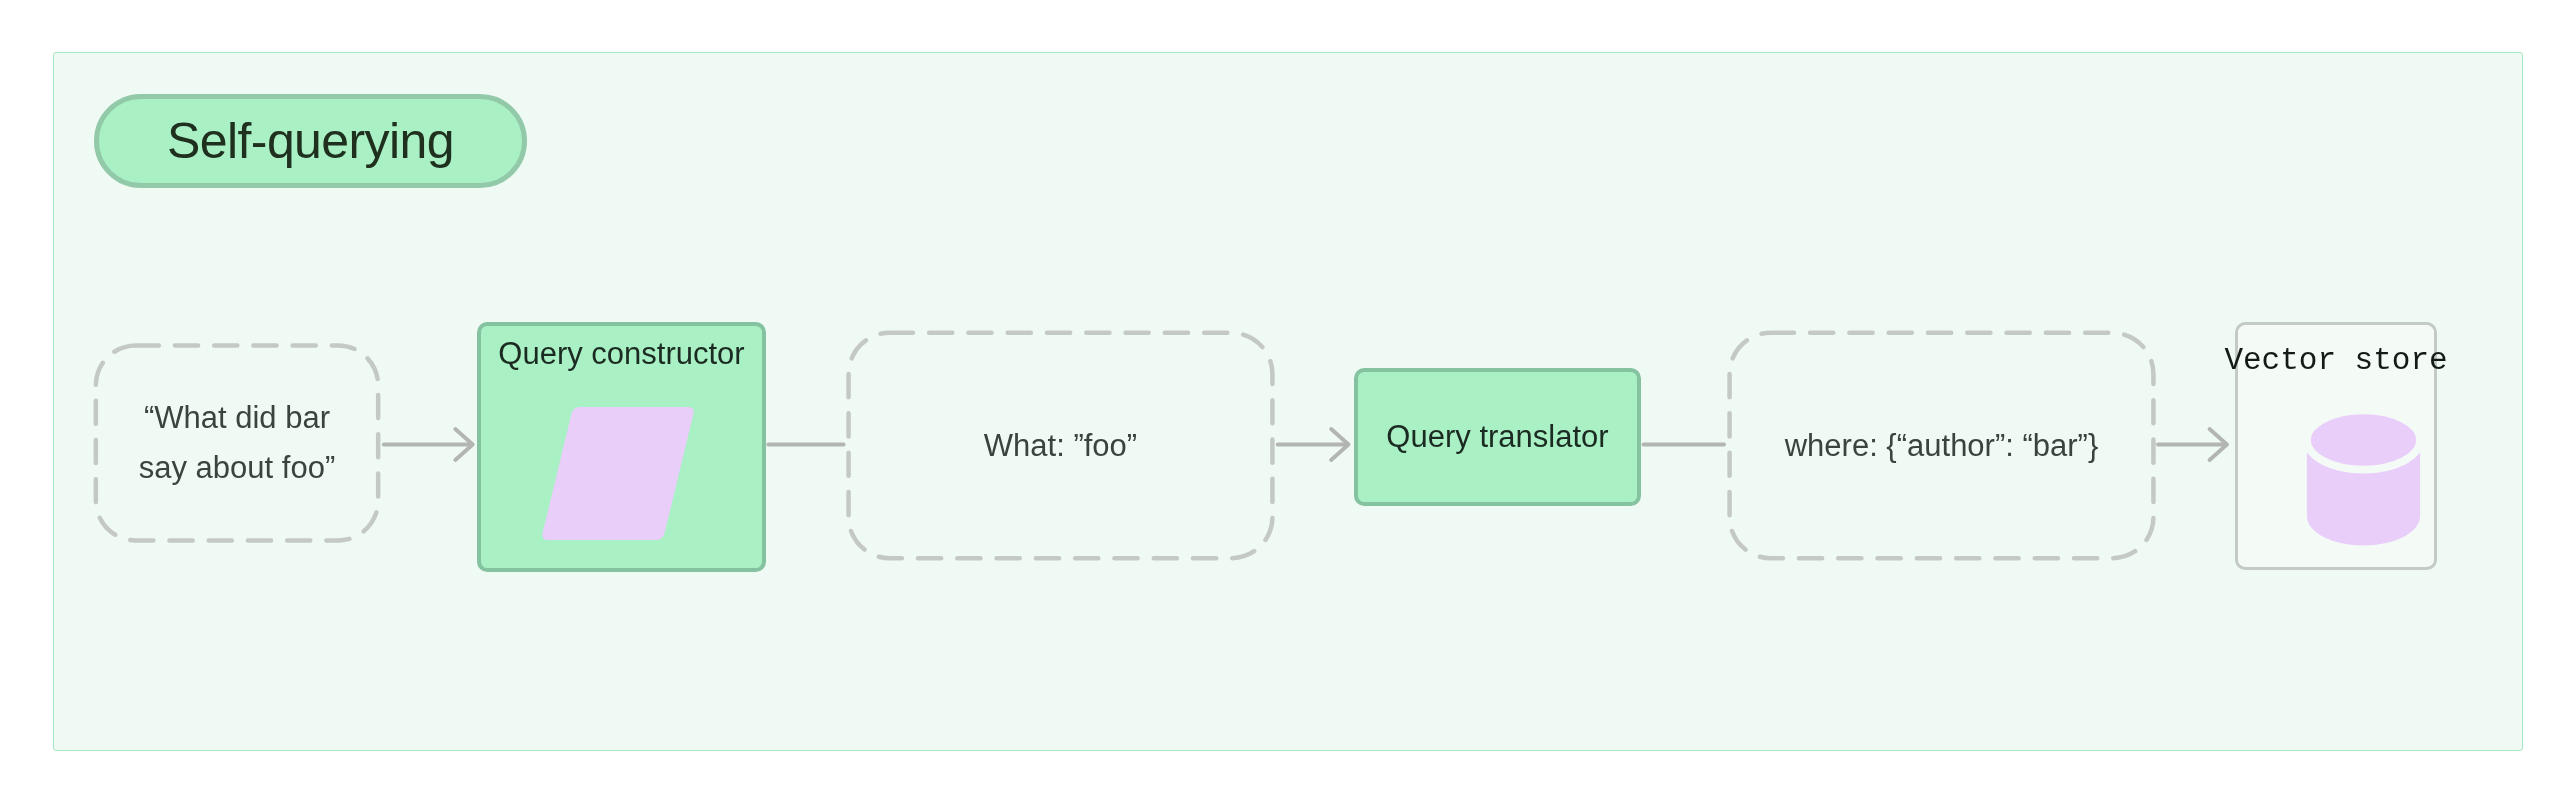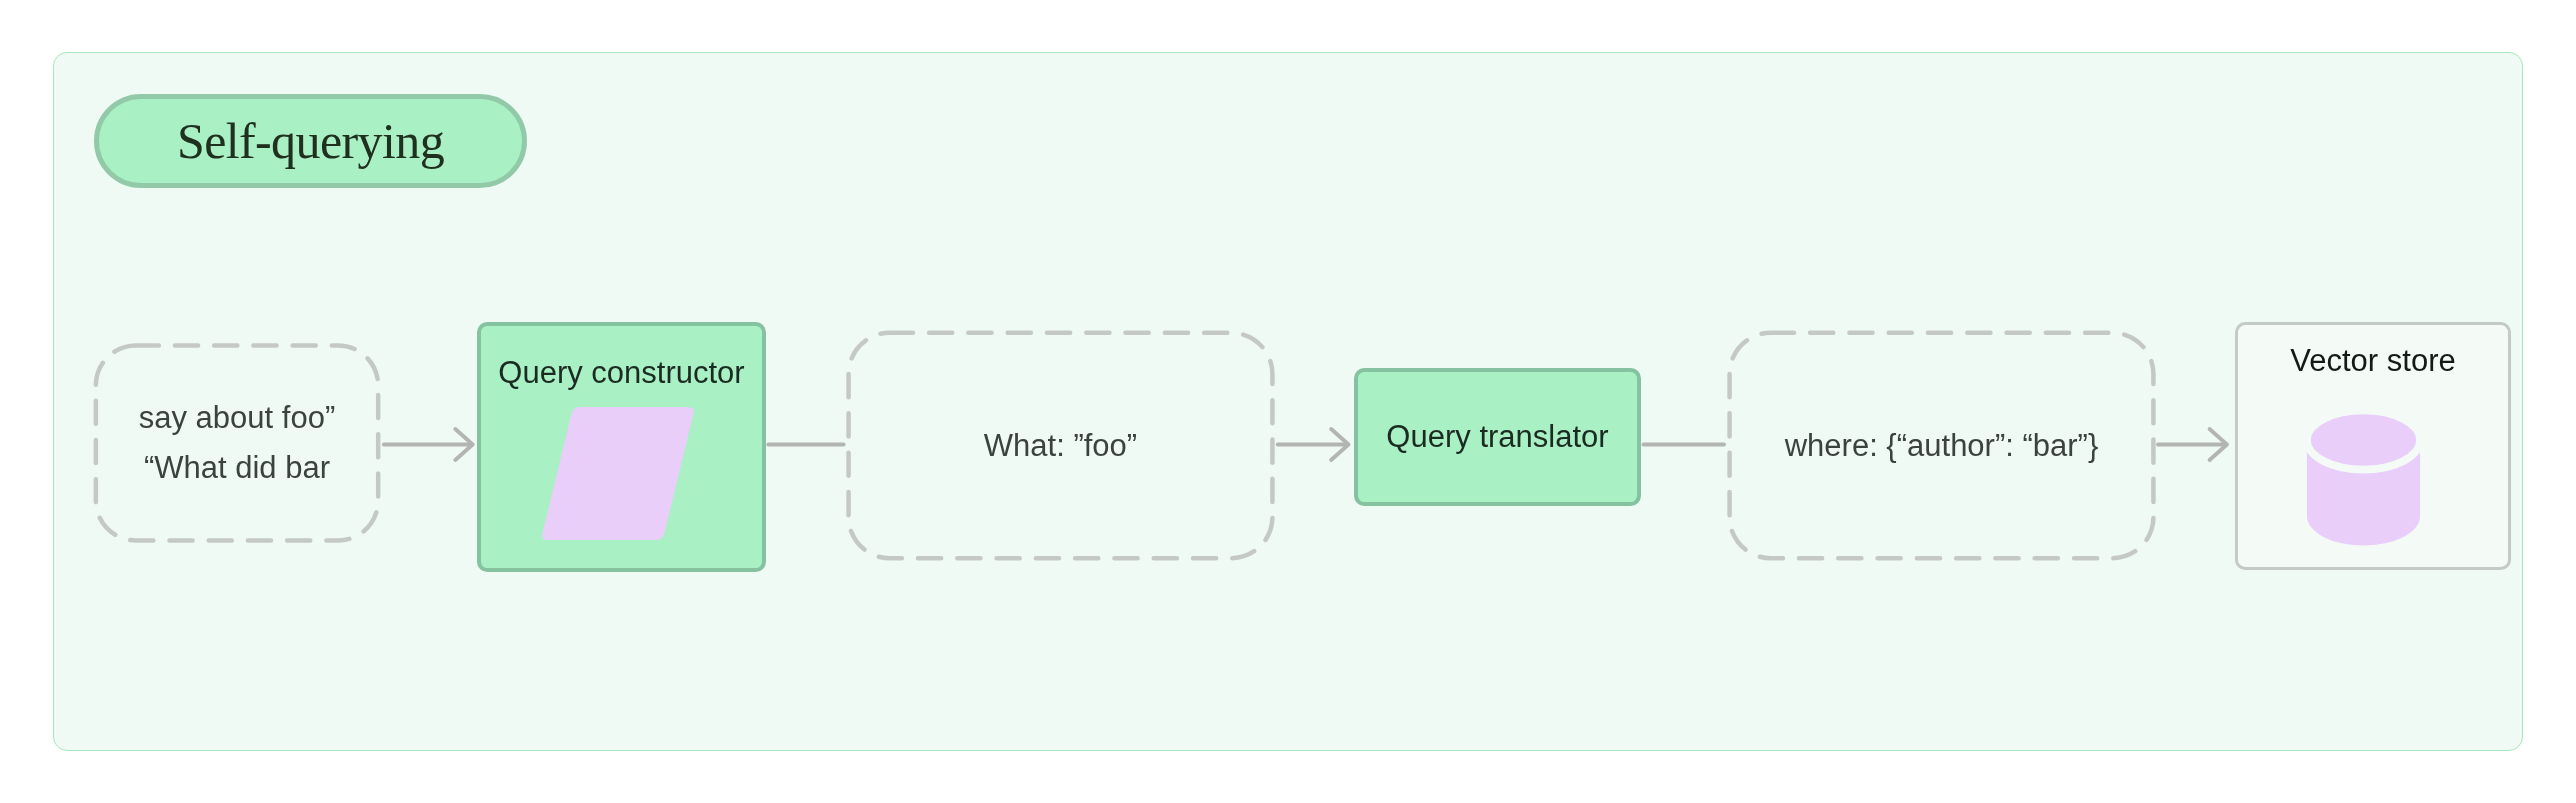--- a/index.html
+++ b/index.html
@@ -20,22 +20,21 @@
   body{
     width:2576px;height:804px;
     background:#ffffff;
     font-family:"Liberation Sans","DejaVu Sans",sans-serif;
     overflow:hidden;position:relative;
   }
   .panel{
     position:absolute;left:53px;top:52px;width:2470px;height:699px;
     background:var(--panel-bg);
     border:1.9px solid var(--panel-border);
-    border-radius:14px;
-    font-family:Liberation Serif, serif;
+    border-radius:3px;
   }
   .title-pill{
     position:absolute;left:40px;top:41px;width:433px;height:94px;
     background:var(--accent-green);
     border:5.8px solid #92c9a9;
     border-radius:47px;
     display:flex;align-items:center;justify-content:center;
     font-size:50px;font-weight:500;color:#20301f;letter-spacing:-0.6px;
   }
   .node{position:absolute;display:flex;align-items:center;justify-content:center;}
@@ -47,21 +46,21 @@
   }
   .green-box{
     background:var(--accent-green);
     border:4.5px solid var(--accent-green-border);
     border-radius:10.3px;
   }
   .green-box .box-label{
     font-size:31px;font-weight:500;color:var(--text-dark);white-space:nowrap;
   }
   .qc{flex-direction:column;justify-content:flex-start;}
-  .qc .box-label{margin-top:29px;}
+  .qc .box-label{margin-top:10px;}
   .parallelogram{
     position:absolute;left:76px;top:81px;width:122px;height:133px;
     background:var(--purple);
     border-radius:6.4px;
     transform:skewX(-13.6deg);
   }
   .store-box{
     background:var(--store-bg);
     border:3.9px solid var(--store-border);
     border-radius:10.3px;
@@ -93,22 +92,22 @@
     <line x1="3351" y1="690" x2="3452" y2="690"></line>
     <path d="M 3431 666 L 3458 690 L 3431 714"></path>
   </g>
 </svg>
 
 <div class="node dashed-node" style="left:93px;top:343px;width:288px;height:200px;">
   <svg class="dash-rect" viewBox="0 0 447 311">
     <rect x="4" y="4" width="439" height="303" rx="62" fill="none" stroke="#c5c9c5" stroke-width="7" stroke-linecap="round" stroke-dasharray="36 25"></rect>
   </svg>
   <div class="node-text">
+    <div>“What did bar</div>
     <div>say about foo”</div>
-    <div>“What did bar</div>
   </div>
 </div>
 
 <div class="node green-box qc" style="left:477px;top:322px;width:289px;height:250px;">
   <div class="box-label">Query constructor</div>
   <div class="parallelogram"></div>
 </div>
 
 <div class="node dashed-node" style="left:846px;top:330px;width:429px;height:231px;">
   <svg class="dash-rect" viewBox="0 0 666 358">
@@ -125,20 +124,20 @@
 
 <div class="node dashed-node" style="left:1727px;top:330px;width:429px;height:231px;">
   <svg class="dash-rect" viewBox="0 0 666 358">
     <rect x="4" y="4" width="658" height="350" rx="64" fill="none" stroke="#c5c9c5" stroke-width="7" stroke-linecap="round" stroke-dasharray="36 25"></rect>
   </svg>
   <div class="node-text">
     <div>where: {“author”: “bar”}</div>
   </div>
 </div>
 
-<div class="node store-box" style="left:2235px;top:322px;width:276px;height:248px;">
+<div class="node store-box" style="left:2235px;top:322px;width:202px;height:248px;font-family:Liberation Mono, monospace;">
   <div class="box-label">Vector store</div>
   <svg class="cyl" width="129" height="148" viewBox="0 0 200 230">
     <path d="M 12 56 L 12 174 A 88 46 0 0 0 188 174 L 188 56 Z" fill="#e9cefa"></path>
     <ellipse cx="100" cy="56" rx="88" ry="46" fill="#e9cefa" stroke="#f4fbf7" stroke-width="12"></ellipse>
   </svg>
 </div>
 
 
 </body></html>

